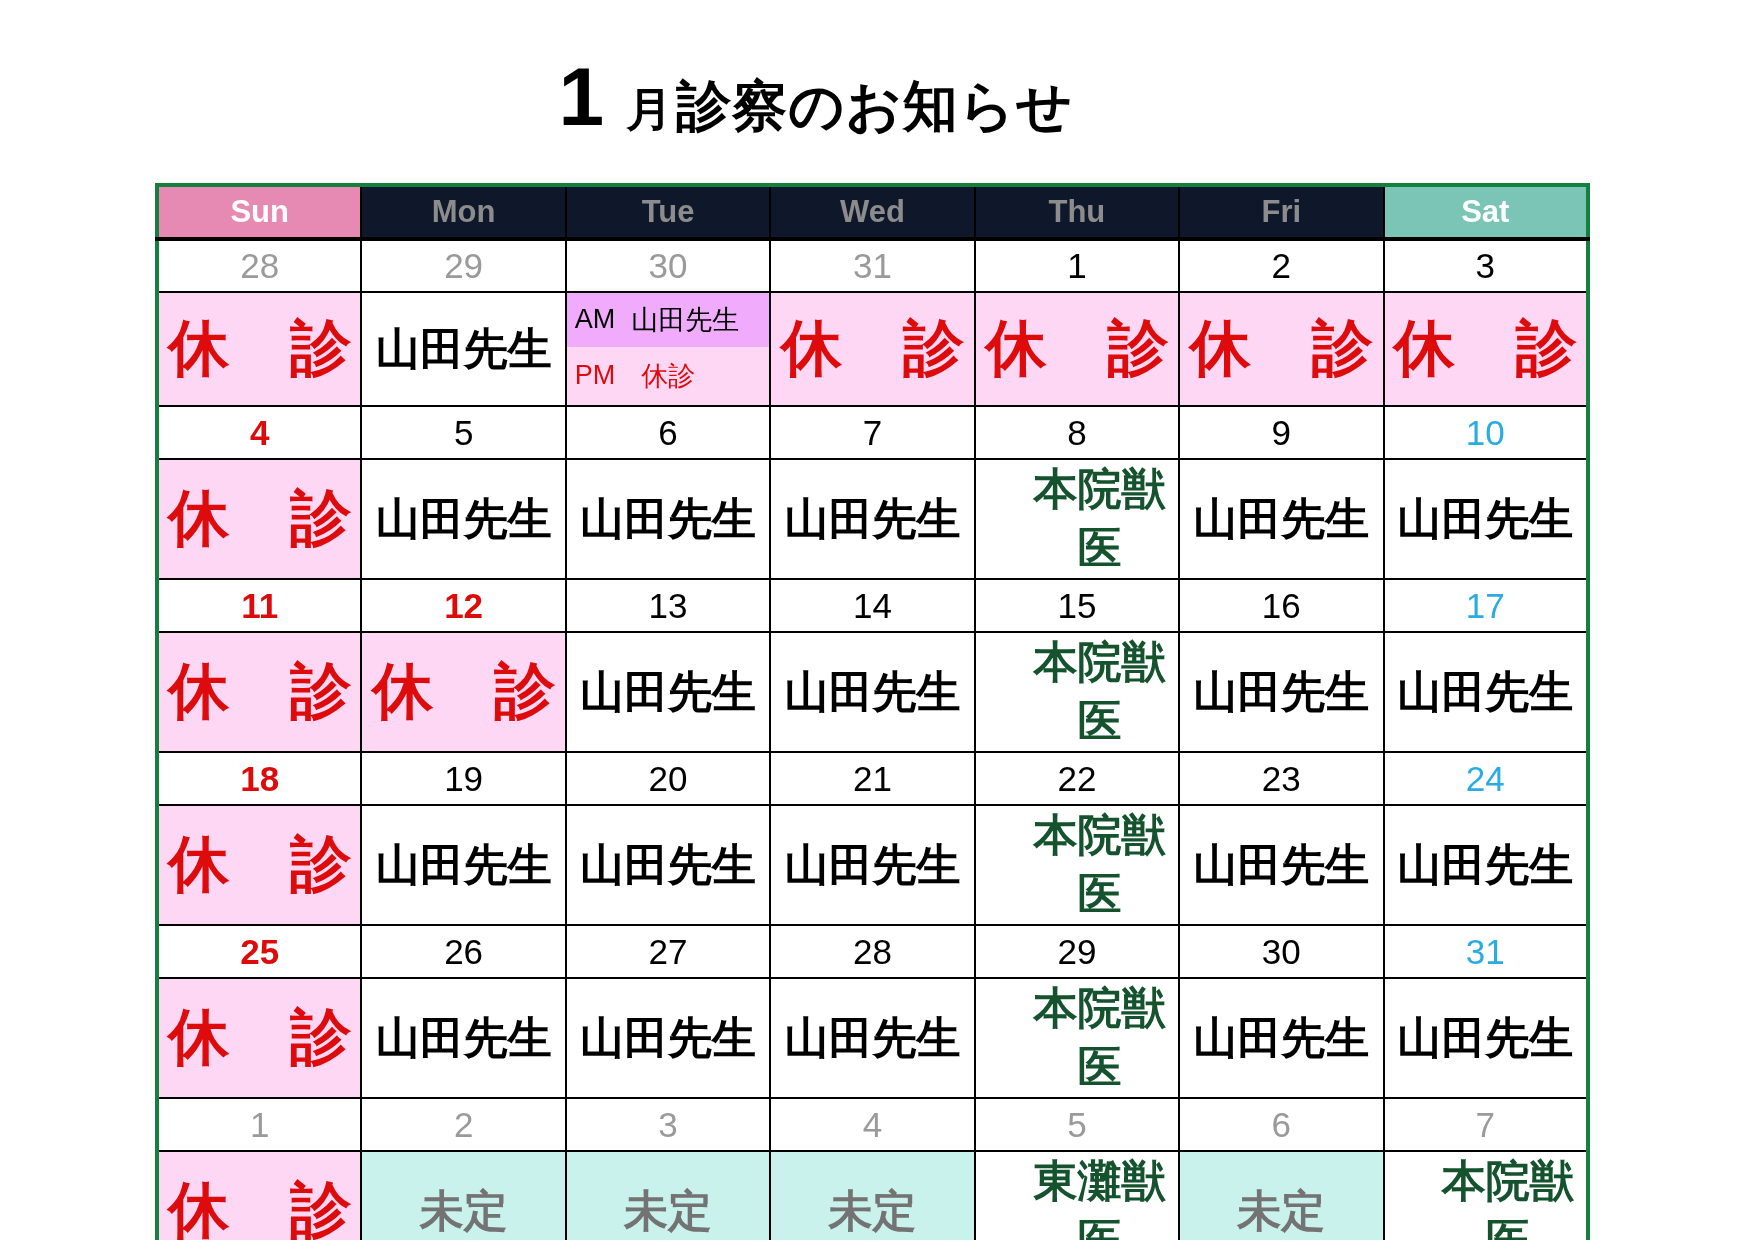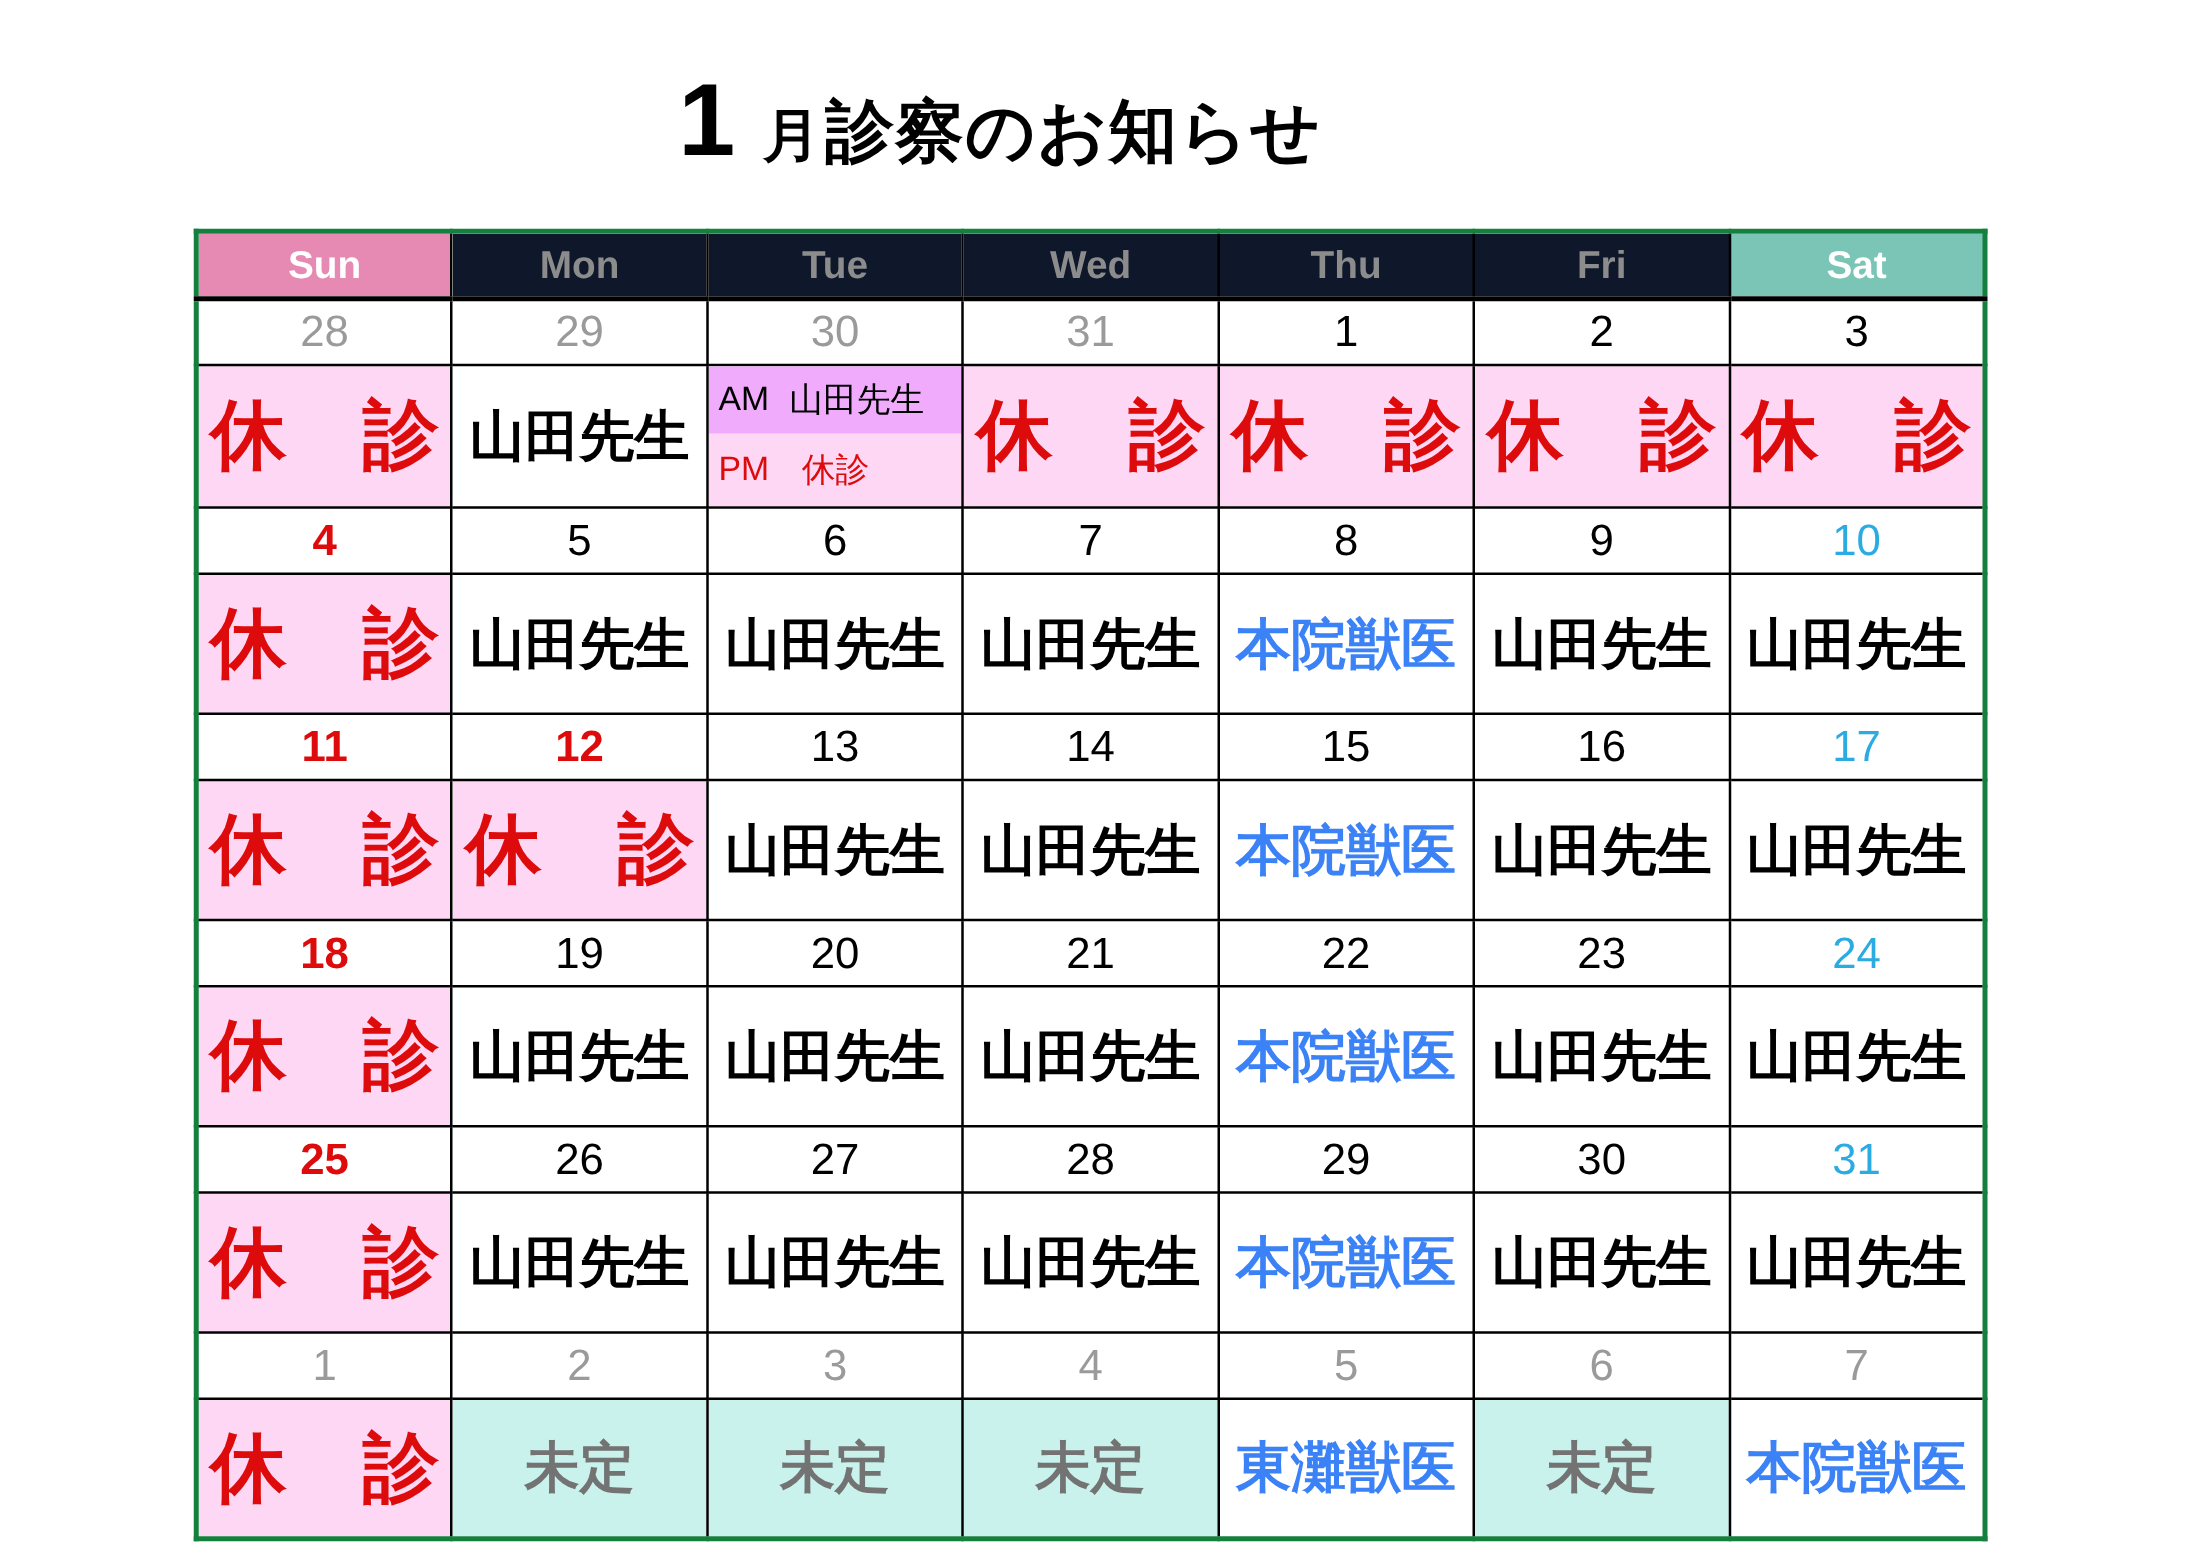--- a/index.html
+++ b/index.html
@@ -1,21 +1,21 @@
 <!DOCTYPE html>
 <html><head>
 <meta charset="utf-8">
 <style>
   html, body { margin:0; padding:0; }
   body {
     width:1755px; height:1240px; background:#ffffff; position:relative; overflow:hidden;
     font-family:"Liberation Sans","DejaVu Sans",sans-serif; color:#000;
   }
   .title {
-    position:absolute; top:50px; left:0; width:1600px; text-align:center; white-space:nowrap;
+    position:absolute; top:50px; left:16px; width:1600px; text-align:center; white-space:nowrap;
   }
   .title .num  { font-size:82px; font-weight:bold; letter-spacing:2px; }
   .title .suffix { font-size:46px; font-weight:bold; margin-left:20px; margin-right:4px; }
   .title .heading { font-size:55px; font-weight:bold; letter-spacing:1px; }
 
   table.cal {
     position:absolute; left:155px; top:183px; width:1435px;
     border-collapse:collapse; table-layout:fixed; border:4px solid #15803d;
   }
   .cal th, .cal td { border:2px solid #000; padding:0; text-align:center; vertical-align:middle; overflow:hidden; }
@@ -28,21 +28,21 @@
   tr.date-row { height:53px; }
   td.date { font-size:35px; background:#ffffff; color:#000; }
   td.date.outside  { color:#9a9a9a; }
   td.date.holiday  { color:#dd0b0b; font-weight:bold; }
   td.date.saturday { color:#2aabe2; }
   td.date.normal   { color:#000000; }
 
   tr.content-row { height:112px; }
   td.cell { font-size:44px; font-weight:bold; background:#ffffff; color:#000; }
   td.cell.closed   { background:#fdd7f3; color:#dd0b0b; font-size:61px; }
-  td.cell.hospital { color:#3b82f6; }
+  td.cell.hospital { color:#14532d;padding-left:45px; }
   td.cell.tbd      { background:#c9f2ec; color:#737373;margin-left:42px; }
   td.cell.split    { padding:0; }
 
   .split-wrap   { display:flex; flex-direction:column; height:112px; width:100%; }
   .split-top    { flex:0 0 48%; background:#f0abfc; color:#000;
                   display:flex; align-items:center; padding-left:8px;
                   font-size:27px; font-weight:normal; text-align:left; }
   .split-bottom { flex:1 1 auto; background:#fdd7f3; color:#dd0b0b;
                   display:flex; align-items:center; padding-left:8px;
                   font-size:27px; font-weight:normal; text-align:left; }

